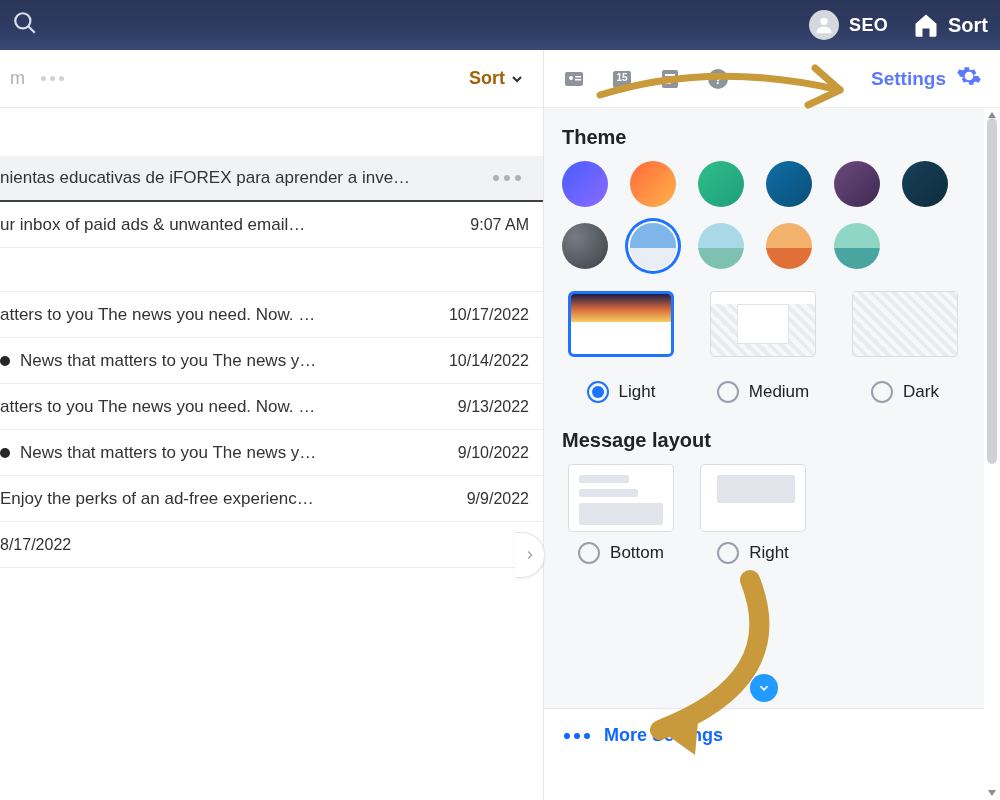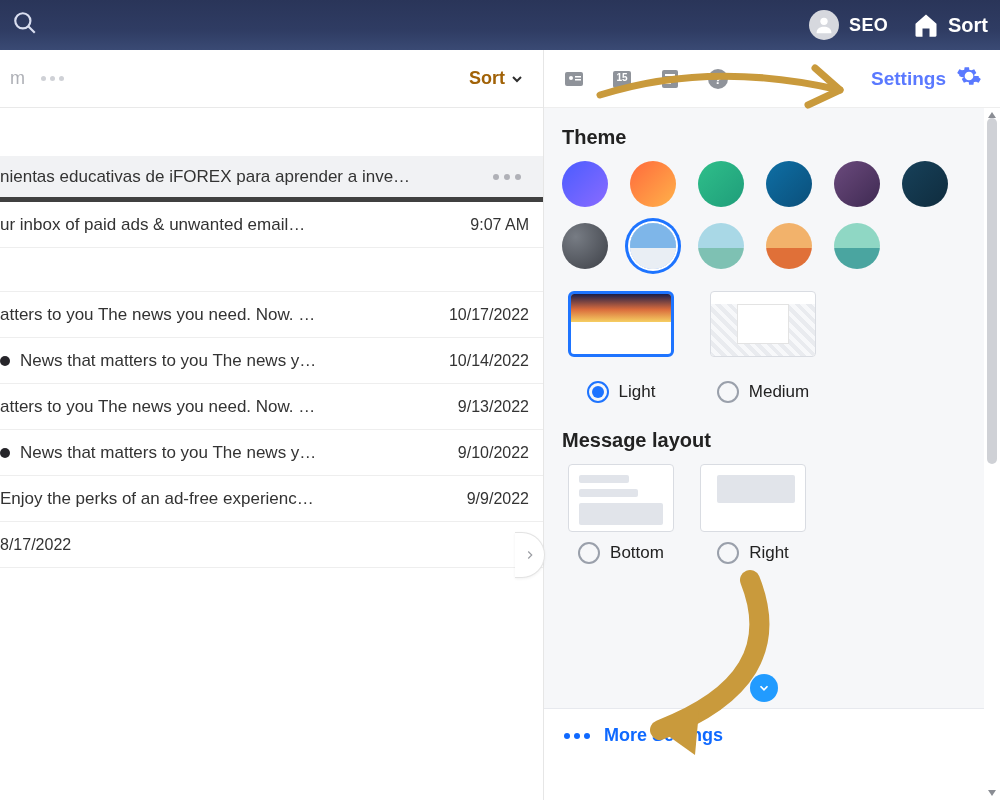--- a/index.html
+++ b/index.html
@@ -54,21 +54,21 @@
     .sort svg{width:16px;height:16px;stroke:#2e2e2e;}
 
     .list-body{ overflow:hidden; }
     .gap1{ height:48px; }
     .row{
       display:flex; align-items:center; height:46px; padding:0 14px 0 0;
       border-bottom:1px solid #eee; font-size:17px; color:#333;
     }
     .row .subj{ flex:1; white-space:nowrap; overflow:hidden; text-overflow:ellipsis; padding-right:12px;}
     .row .time{ color:#333; font-size:16px; white-space:nowrap; }
-    .row.sel{ background:#f1f2f4; border-bottom:5px solid #404040;}
+    .row.sel{ background:#f1f2f4; border-bottom:2px solid #404040;}
     .row .rowdots{ display:flex; gap:5px; margin-right:8px;}
     .row .rowdots span{ width:6px;height:6px;border-radius:50%;background:#b0b1b7; display:block;}
     .row.sel .rowdots{ display:flex; }
     .row .rowdots{ display:none; }
     .row.sel .rowdots{ display:flex; }
     .dot-bullet::before{
       content:""; display:inline-block; width:10px;height:10px; border-radius:50%;
       background:#26252a; margin-right:10px; vertical-align:middle;
     }
     .gap2{ height:44px; border-bottom:1px solid #eee;}
@@ -314,20 +314,29 @@
             <div class="dthumb">
               <div class="hatch" style="position:relative">
                 <div class="whiteblock"></div>
               </div>
             </div>
             <div class="radio">
               <span class="rdot"></span>
               <span>Medium</span>
             </div>
           </div>
+          <div class="dtile">
+            <div class="dthumb">
+              <div class="hatch"></div>
+            </div>
+            <div class="radio">
+              <span class="rdot"></span>
+              <span>Dark</span>
+            </div>
+          </div>
         </div>
 
       <div class="section-h">Message layout</div>
       <div class="layout-row" id="layoutrow">
           <div class="ltile">
             <div class="lthumb">
               <div class="bar w60"></div>
               <div class="bar w70"></div>
               <div class="block" style="height:22px;margin-top:4px"></div>
             </div>

